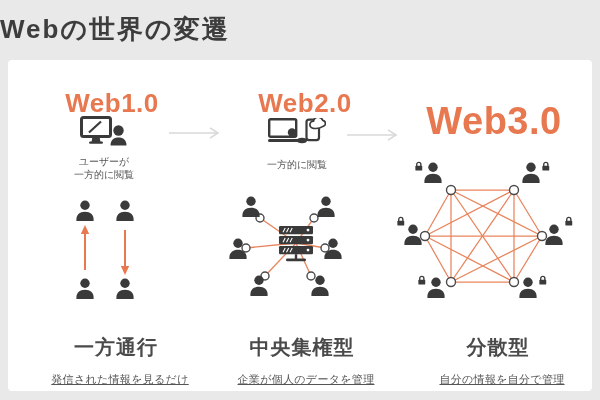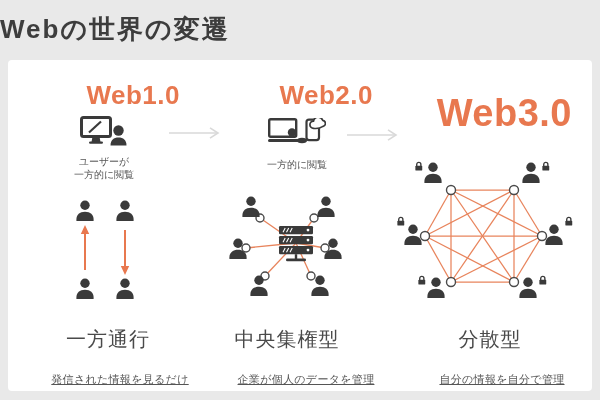--- a/index.html
+++ b/index.html
@@ -11,38 +11,38 @@
   .title{
     position:absolute;top:12px;left:0;width:600px;margin:0;
     text-align:left;font-size:26px;font-weight:bold;color:#3D3D3D;
     letter-spacing:2px;
   }
   .card{
     position:absolute;left:8px;top:60px;width:584px;height:331px;
     background:#FFFFFF;border-radius:4px;
   }
   .web-heading{
-    position:absolute;margin:0;text-align:right;
+    position:absolute;margin:8px;text-align:center;
     color:#E8784F;font-weight:bold;letter-spacing:0.5px;
   }
   .web-heading.w1{left:28px;top:80px;width:152px;font-size:26px;}
   .web-heading.w2{left:221px;top:80px;width:152px;font-size:26px;}
   .web-heading.w3{left:400px;top:92px;width:172px;font-size:38px;}
   .icon-wrap{position:absolute;}
   .icon-caption{
     position:absolute;text-align:center;font-size:10px;line-height:1.25;
     color:#555555;
   }
   .diagram{position:absolute;}
   .big-caption{
-    position:absolute;top:322px;margin:4px;text-align:center;
-    font-size:20px;font-weight:400;color:#4A4A4A;letter-spacing:1px;
+    position:absolute;top:322px;margin:12px;text-align:center;
+    font-size:20px;font-weight:700;color:#4A4A4A;letter-spacing:1px;
   }
   .big-caption.c1{left:28px;width:152px;}
-  .big-caption.c2{left:205px;width:156px;}
+  .big-caption.c2{left:212px;width:156px;}
   .big-caption.c3{left:408px;width:156px;}
   .desc{
     position:absolute;top:356px;margin:16px;text-align:center;
     font-size:11px;color:#555555;letter-spacing:0.3px;text-decoration:underline;
   }
   .desc.c1{left:16px;width:176px;}
   .desc.c2{left:205px;width:170px;}
   .desc.c3{left:400px;width:172px;text-align:center;}
   .flow-arrow{position:absolute;}
   .flow-arrow.a1{left:168px;top:126px;}

